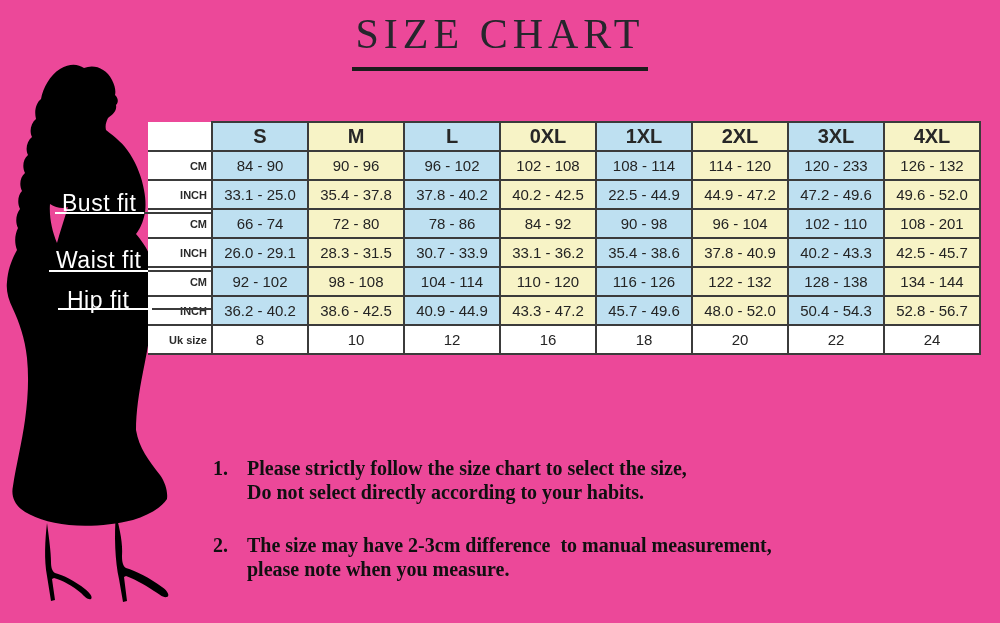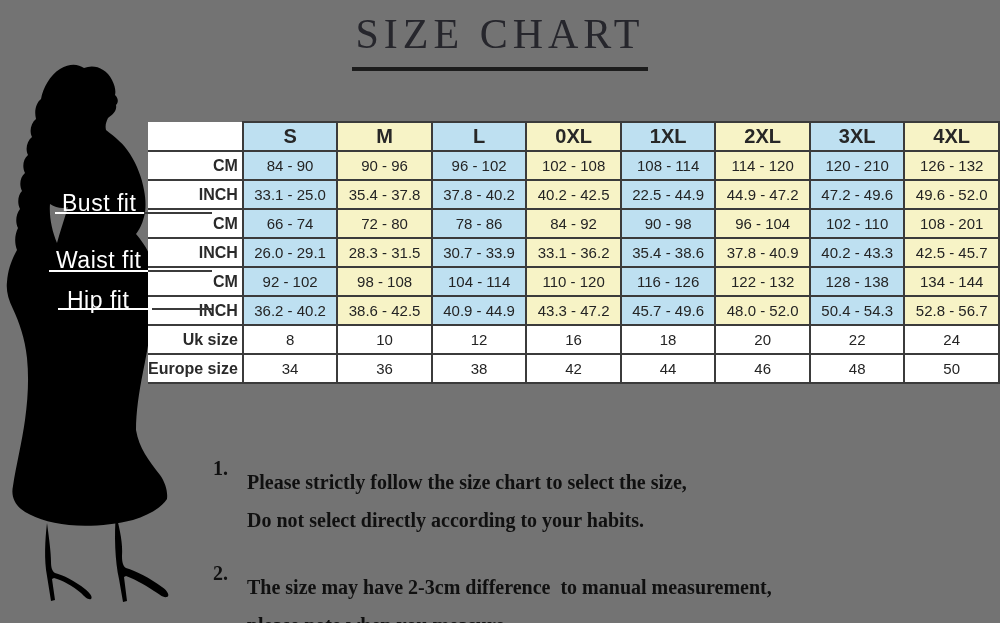--- a/index.html
+++ b/index.html
@@ -1,54 +1,54 @@
 <!DOCTYPE html>
 <html style="--col-blue: #BEE0F1; --col-yellow: #F7F3C6;"><head>
 <meta charset="utf-8">
 <style>
   html,body{margin:0;padding:0;background:#fff;}
-  #canvas{position:relative;width:1000px;height:623px;background:#737373;overflow:hidden;
+  #canvas{position:relative;width:1000px;height:623px;background:#ec4899;overflow:hidden;
           font-family:"Liberation Sans",sans-serif;}
 
   
   .title{position:absolute;top:10px;left:0;width:1000px;text-align:center;
          font-family:"Liberation Serif",serif;font-size:42px;font-weight:500;
          letter-spacing:5px;color:#26262c;}
   .title-underline{position:absolute;left:352px;top:67px;width:296px;height:4px;background:#1c1c1c;}
 
   
   .silhouette{position:absolute;left:2px;top:62px;width:180px;height:545px;}
 
   
   .size-table{position:absolute;left:148px;top:121px;border-collapse:collapse;table-layout:fixed;}
   .size-table td{border:2px solid #3b3b3b;height:27px;text-align:center;vertical-align:middle;
                  color:#242424;padding:0;overflow:hidden;white-space:nowrap;}
   .size-table td.lbl{border-left:none;background:#fff;text-align:right;padding-right:4px;
-                     font-size:16px;font-weight:bold;color:#2a2a2a;}
+                     font-size:11px;font-weight:bold;color:#2a2a2a;}
   .size-table td.corner{border-top:none;}
   .size-table td.hdr{font-size:20px;font-weight:600;color:#272727;}
   .size-table td.val{font-size:15px;}
   .size-table td.blu{background:var(--col-blue);}
   .size-table td.yel{background:var(--col-yellow);}
   .size-table td.wht{background:#ffffff;}
   .size-table col.c-lbl{width:64px;}
   .size-table col.c-data{width:96px;}
 
   
   .fit-label{position:absolute;color:#ffffff;font-size:23px;letter-spacing:0.5px;}
   .fit-line-white{position:absolute;height:2px;background:#ffffff;}
   .fit-line-dark{position:absolute;height:2px;background:#3b3b3b;}
 
   
   .notes{position:absolute;left:213px;top:456px;color:#101010;
          font-family:"Liberation Serif",serif;font-weight:bold;font-size:20px;}
   .note-item{display:flex;margin-bottom:29px;}
   .note-number{width:34px;flex:0 0 34px;line-height:24px;}
   .note-lines{line-height:24px;}
-  .note-line{white-space:pre;margin-top:14px;}
+  .note-line{white-space:pre;}
 </style>
 </head>
 <body>
 
 <div id="canvas">
 
   <div class="title">SIZE CHART</div>
   <div class="title-underline"></div>
 
   <svg class="silhouette" viewBox="0 0 180 545" xmlns="http://www.w3.org/2000/svg">
@@ -142,21 +142,21 @@
           <td class="hdr yel">4XL</td>
         </tr>
         <tr>
           <td class="lbl">CM</td>
           <td class="val blu">84 - 90</td>
           <td class="val yel">90 - 96</td>
           <td class="val blu">96 - 102</td>
           <td class="val yel">102 - 108</td>
           <td class="val blu">108 - 114</td>
           <td class="val yel">114 - 120</td>
-          <td class="val blu">120 - 210</td>
+          <td class="val blu">120 - 233</td>
           <td class="val yel">126 - 132</td>
         </tr>
         <tr>
           <td class="lbl">INCH</td>
           <td class="val blu">33.1 - 25.0</td>
           <td class="val yel">35.4 - 37.8</td>
           <td class="val blu">37.8 - 40.2</td>
           <td class="val yel">40.2 - 42.5</td>
           <td class="val blu">22.5 - 44.9</td>
           <td class="val yel">44.9 - 47.2</td>
@@ -210,31 +210,20 @@
         <tr>
           <td class="lbl">Uk size</td>
           <td class="val wht">8</td>
           <td class="val wht">10</td>
           <td class="val wht">12</td>
           <td class="val wht">16</td>
           <td class="val wht">18</td>
           <td class="val wht">20</td>
           <td class="val wht">22</td>
           <td class="val wht">24</td>
-        </tr>
-        <tr>
-          <td class="lbl">Europe size</td>
-          <td class="val wht">34</td>
-          <td class="val wht">36</td>
-          <td class="val wht">38</td>
-          <td class="val wht">42</td>
-          <td class="val wht">44</td>
-          <td class="val wht">46</td>
-          <td class="val wht">48</td>
-          <td class="val wht">50</td>
         </tr>
       </tbody>
   </table>
 
   <div>
       <div class="fit-label" style="left: 62px; top: 190px;">Bust fit</div>
       <div class="fit-line-white" style="left: 55px; top: 212px; width: 89px;"></div>
       <div class="fit-line-dark" style="left: 144px; top: 212px; width: 68px;"></div>
       <div class="fit-label" style="left: 56px; top: 247px;">Waist fit</div>
       <div class="fit-line-white" style="left: 49px; top: 270px; width: 99px;"></div>

